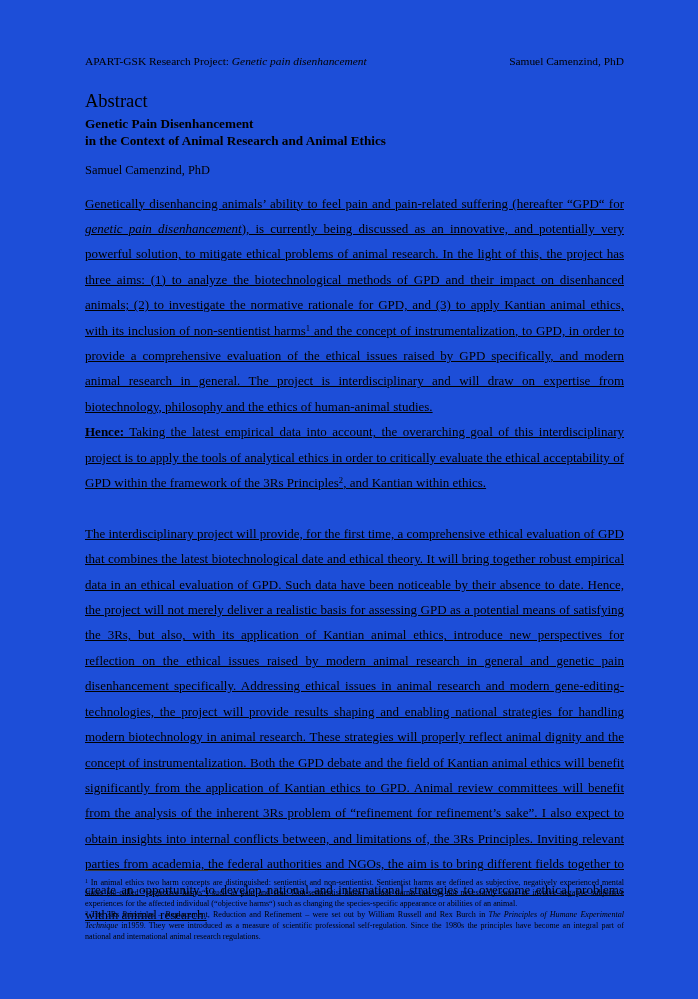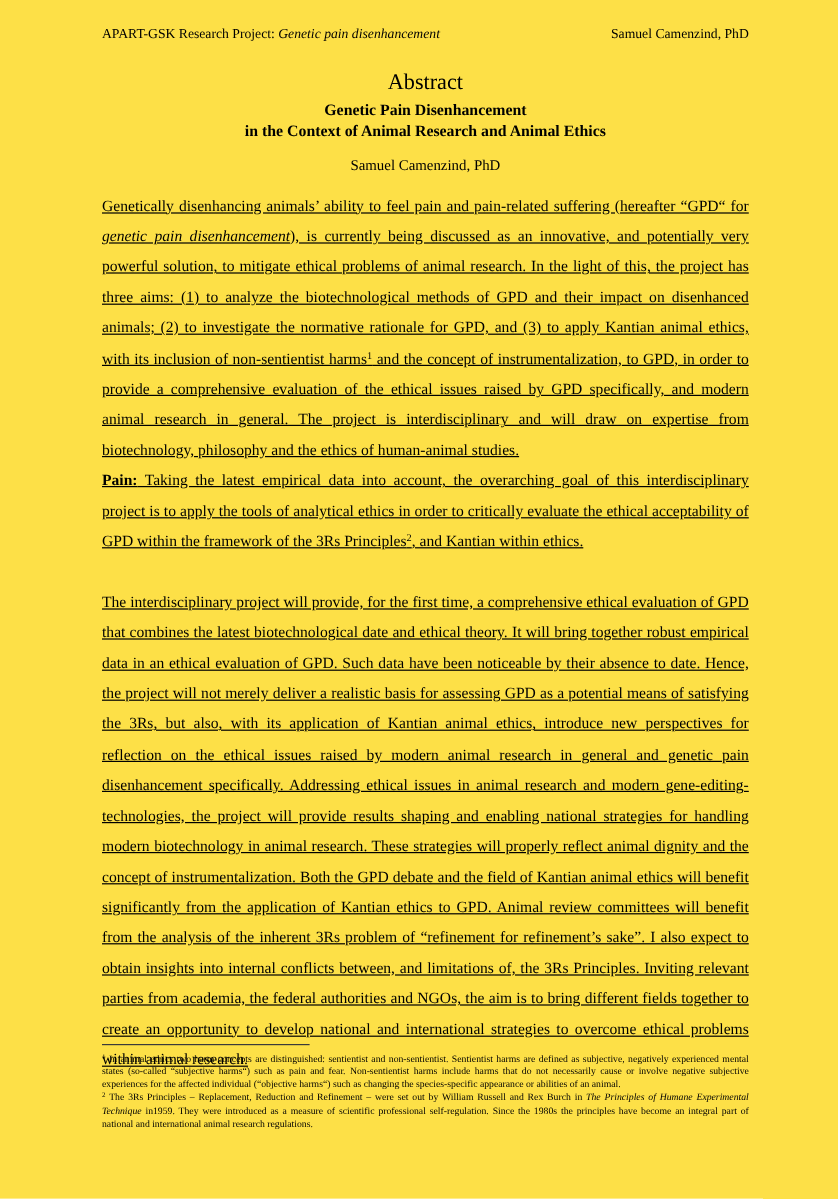--- a/index.html
+++ b/index.html
@@ -14,23 +14,23 @@
     color: #000000;
     overflow: hidden;
     position: relative;
   }
   .page {
     position: absolute;
     left: 0;
     top: 0;
     width: 698px;
     height: 999px;
-    background: #fde047;
+    background: #1d4ed8;
     box-sizing: border-box;
-    padding: 22px 74px 10px 85px;
+    padding: 54px 74px 10px 85px;
   }
 
   
   .doc-header {
     font-size: 11.4px;
     line-height: 15.6px;
     margin-bottom: 14px;
   }
   .header-row {
     display: flex;
@@ -38,21 +38,20 @@
     align-items: baseline;
     width: 100%;
   }
   .header-left { white-space: nowrap; }
   .header-right { white-space: nowrap; }
   .header-line2 { display: block; }
   .it { font-style: italic; }
 
   
   .title-block {
-    text-align: center;
     margin-top: 20px;
   }
   .abstract-word {
     font-size: 18.5px;
     line-height: 22px;
     font-weight: normal;
     margin: 0 0 3px 0;
   }
   .title-main {
     font-size: 13.2px;
@@ -130,21 +129,21 @@
     <div class="abstract-word">Abstract</div>
     <div class="title-main">Genetic Pain Disenhancement</div>
     <div class="title-main">in the Context of Animal Research and Animal Ethics</div>
     <div class="title-author">Samuel Camenzind, PhD</div>
   </div>
 
   <div class="body-text">
 
     <p><span>Genetically disenhancing animals’ ability to feel pain and pain-related suffering (hereafter “GPD“ for </span><span class="it">genetic pain disenhancement</span><span>), is currently being discussed as an innovative, and potentially very powerful solution, to mitigate ethical problems of animal research. In the light of this, the project has three aims: (1) to analyze the biotechnological methods of GPD and their impact on disenhanced animals; (2) to investigate the normative rationale for GPD, and (3) to apply Kantian animal ethics, with its inclusion of non-sentientist harms</span><sup>1</sup><span> and the concept of instrumentalization, to GPD, in order to provide a comprehensive evaluation of the ethical issues raised by GPD specifically, and modern animal research in general. The project is interdisciplinary and will draw on expertise from biotechnology, philosophy and the ethics of human-animal studies.</span></p>
 
-    <p><span class="bold">Pain:</span><span> Taking the latest empirical data into account, the overarching goal of this interdisciplinary project is to apply the tools of analytical ethics in order to critically evaluate the ethical acceptability of GPD within the framework of the 3Rs Principles</span><sup>2</sup><span>, and Kantian within ethics.</span></p>
+    <p><span class="bold">Hence:</span><span> Taking the latest empirical data into account, the overarching goal of this interdisciplinary project is to apply the tools of analytical ethics in order to critically evaluate the ethical acceptability of GPD within the framework of the 3Rs Principles</span><sup>2</sup><span>, and Kantian within ethics.</span></p>
 
     <div class="para-gap"></div>
 
     <p>The interdisciplinary project will provide, for the first time, a comprehensive ethical evaluation of GPD that combines the latest biotechnological date and ethical theory. It will bring together robust empirical data in an ethical evaluation of GPD. Such data have been noticeable by their absence to date. Hence, the project will not merely deliver a realistic basis for assessing GPD as a potential means of satisfying the 3Rs, but also, with its application of Kantian animal ethics, introduce new perspectives for reflection on the ethical issues raised by modern animal research in general and genetic pain disenhancement specifically. Addressing ethical issues in animal research and modern gene-editing-technologies, the project will provide results shaping and enabling national strategies for handling modern biotechnology in animal research. These strategies will properly reflect animal dignity and the concept of instrumentalization. Both the GPD debate and the field of Kantian animal ethics will benefit significantly from the application of Kantian ethics to GPD. Animal review committees will benefit from the analysis of the inherent 3Rs problem of “refinement for refinement’s sake”. I also expect to obtain insights into internal conflicts between, and limitations of, the 3Rs Principles. Inviting relevant parties from academia, the federal authorities and NGOs, the aim is to bring different fields together to create an opportunity to develop national and international strategies to overcome ethical problems within animal research.</p>
 
   </div>
 
   <div class="footnotes">
     <div class="footnote-rule"></div>
 

